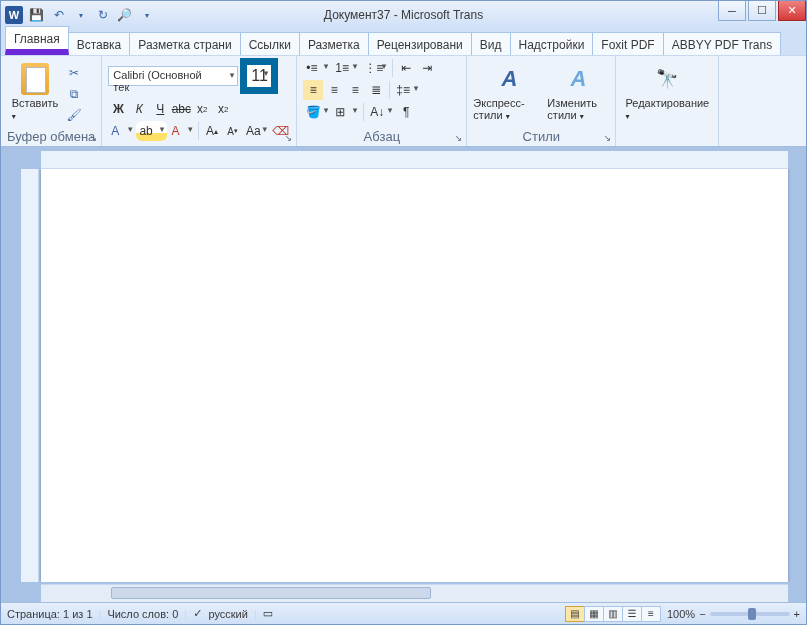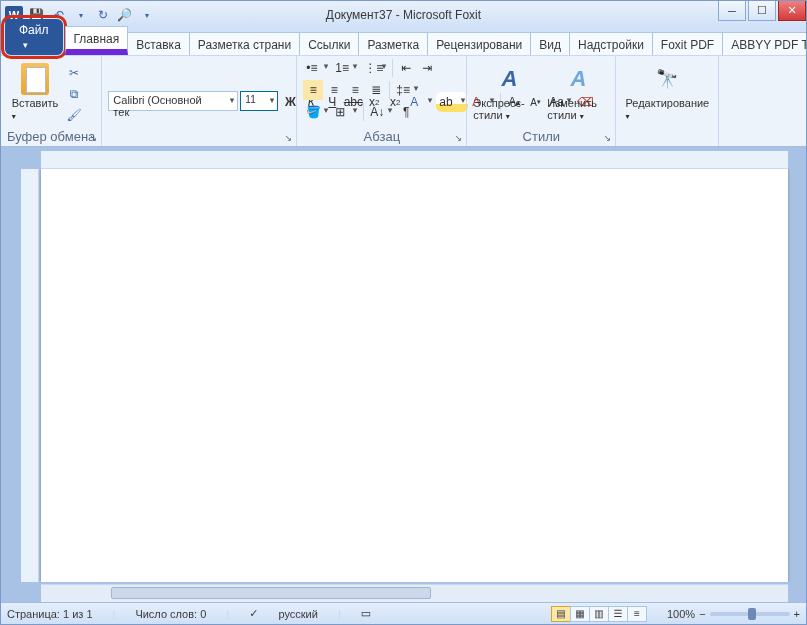--- a/index.html
+++ b/index.html
@@ -23,34 +23,34 @@
 .group .body{ flex:1; display:flex; gap:2px;}
 .group .label{ text-align:center; font-size:13px; color:#5a6b85; padding:2px 0; position:relative;}
 .group .dlauncher{ position:absolute; right:2px; bottom:2px; width:12px; height:12px; font-size:9px; color:#5a6b85; display:flex; align-items:center; justify-content:center; border:1px solid transparent;}
 .bigbtn{ display:flex; flex-direction:column; align-items:center; justify-content:center; width:56px; gap:2px; cursor:pointer;}
 .bigbtn .ico{ width:32px; height:32px; display:flex; align-items:center; justify-content:center; font-size:22px;}
 .bigbtn .txt{ font-size:11px; line-height:1.1;}
 .minicol{ display:flex; flex-direction:column; gap:3px; justify-content:center; padding-top:2px;}
 .minibtn{ width:18px; height:18px; display:flex; align-items:center; justify-content:center; font-size:12px; color:#3a66a7; cursor:pointer;}
 .fontrow{ display:flex; gap:2px; align-items:center; margin-bottom:3px;}
 .fontname{ width:130px; height:20px; border:1px solid #a9c5e8; background:#fff; font-size:11px; padding:2px 18px 2px 4px; position:relative;}
-.fontsize{ width:38px; height:20px; border:1px solid #0369a1; background:#fff; font-size:10px; padding:2px 14px 2px 4px;}
+.fontsize{ width:38px; height:36px; border:7px solid #0369a1; background:#fff; font-size:16px; padding:2px 14px 2px 4px;}
 .dd::after{ content:"▾"; position:absolute; right:3px; top:3px; font-size:9px; color:#555;}
 .iconrow{ display:flex; gap:1px; align-items:center;}
 .ib{ width:20px; height:20px; display:flex; align-items:center; justify-content:center; font-size:12px; cursor:pointer; color:#333;}
 .ib.dd{ width:28px; position:relative; justify-content:flex-start; padding-left:3px;}
 .sep{ width:1px; height:18px; background:#c8d9ef; margin:0 2px;}
 .content{ flex:1; background:#a8c2e6; display:flex; flex-direction:column; position:relative;}
 .rulerH{ height:18px; background:#e9f1fb; border-bottom:1px solid #c8d9ef; margin:4px 18px 0 40px;}
 .docarea{ flex:1; display:flex; overflow:hidden;}
 .rulerV{ width:18px; background:#e9f1fb; border-right:1px solid #c8d9ef; margin:0 0 0 20px;}
 .page{ background:#fff; flex:1; margin:0 18px 0 2px; box-shadow:0 0 3px rgba(0,0,0,.3);}
 .scrollH{ height:18px; background:#e4ecf7; border-top:1px solid #c8d9ef; margin:2px 18px 0 40px; position:relative;}
 .scrollH .thumb{ position:absolute; left:70px; top:2px; height:12px; width:320px; background:#cdd9ea; border:1px solid #9fb6d6; border-radius:2px;}
-.statusbar{ height:22px; background:linear-gradient(#e5eefb,#cfe0f7); border-top:1px solid #a3bde0; display:flex; align-items:center; font-size:11px; color:#3a3a3a; padding:0 6px; gap:20px;}
+.statusbar{ height:22px; background:linear-gradient(#e5eefb,#cfe0f7); border-top:1px solid #a3bde0; display:flex; align-items:center; font-size:11px; color:#3a3a3a; padding:0 6px; gap:6px;}
 .statusbar .spacer{ flex:1;}
 .viewbtns{ display:flex; gap:0;}
 .viewbtns span{ width:20px; height:16px; border:1px solid #a9c5e8; background:#f3f8ff; display:flex; align-items:center; justify-content:center; font-size:10px; margin-left:-1px; cursor:pointer;}
 .viewbtns span.active{ background:#fbe7a7; border-color:#d6a33b;}
 .zoom{ display:flex; align-items:center; gap:4px;}
 .zslider{ width:80px; height:4px; background:#b9cdea; position:relative; border-radius:2px;}
 .zslider .knob{ position:absolute; left:38px; top:-4px; width:8px; height:12px; background:#6d89b7; border-radius:2px;}
 .stylesico{ font-size:26px; font-weight:bold; font-style:italic; color:#3a66a7;}
 .paste-ico{ background:linear-gradient(#f7c15b,#e6a634); width:28px; height:32px; border-radius:3px; position:relative;}
 .paste-ico::before{ content:""; position:absolute; left:5px; top:4px; width:18px; height:24px; background:#fff; border:1px solid #bbb;}
@@ -63,33 +63,29 @@
   <div class="titlebar">
     <div class="wicon">W</div>
     <div class="qat">
       <span>💾</span>
       <span>↶</span>
       <span style="font-size:8px;">▾</span>
       <span>↻</span>
       <span>🔎</span>
       <span style="font-size:8px;">▾</span>
     </div>
-    <div class="title">Документ37 - Microsoft Foxit</div>
+    <div class="title">Документ37 - Microsoft Trans</div>
     <div class="winbtns">
       <div class="min">─</div>
       <div class="max">☐</div>
       <div class="close">✕</div>
     </div>
   </div>
 
   <div class="tabs">
-    <div class="filetab">
-      <span>Файл</span>
-      <span style="font-size:9px; margin-left:4px;">▾</span>
-    </div>
     <div class="tab active">Главная</div>
     <div class="tab">Вставка</div>
     <div class="tab">Разметка страни</div>
     <div class="tab">Ссылки</div>
     <div class="tab">Разметка</div>
     <div class="tab">Рецензировани</div>
     <div class="tab">Вид</div>
     <div class="tab">Надстройки</div>
     <div class="tab">Foxit PDF</div>
     <div class="tab">ABBYY PDF Trans</div>
@@ -110,21 +106,21 @@
           <span class="minibtn">✂</span>
           <span class="minibtn">⧉</span>
           <span class="minibtn">🖌</span>
         </div>
       </div>
       <div class="label">Буфер обмена</div>
       <div class="dlauncher">↘</div>
     </div>
 
     <div class="group" style="width:195px;">
-      <div class="body" style="flex-direction:row;">
+      <div class="body" style="flex-direction:column;">
         <div class="fontrow">
           <div class="fontname dd"><span>Calibri (Основной тек</span></div>
           <div class="fontsize dd" style="position:relative;"><span>11</span></div>
         </div>
         <div class="iconrow">
           <div class="ib" style="font-weight:bold;">Ж</div>
           <div class="ib" style="font-style:italic;">К</div>
           <div class="ib" style="text-decoration:underline;">Ч</div>
           <div class="ib" style="text-decoration:line-through;">abc</div>
           <div class="ib">x<sub style="font-size:8px;">2</sub></div>

